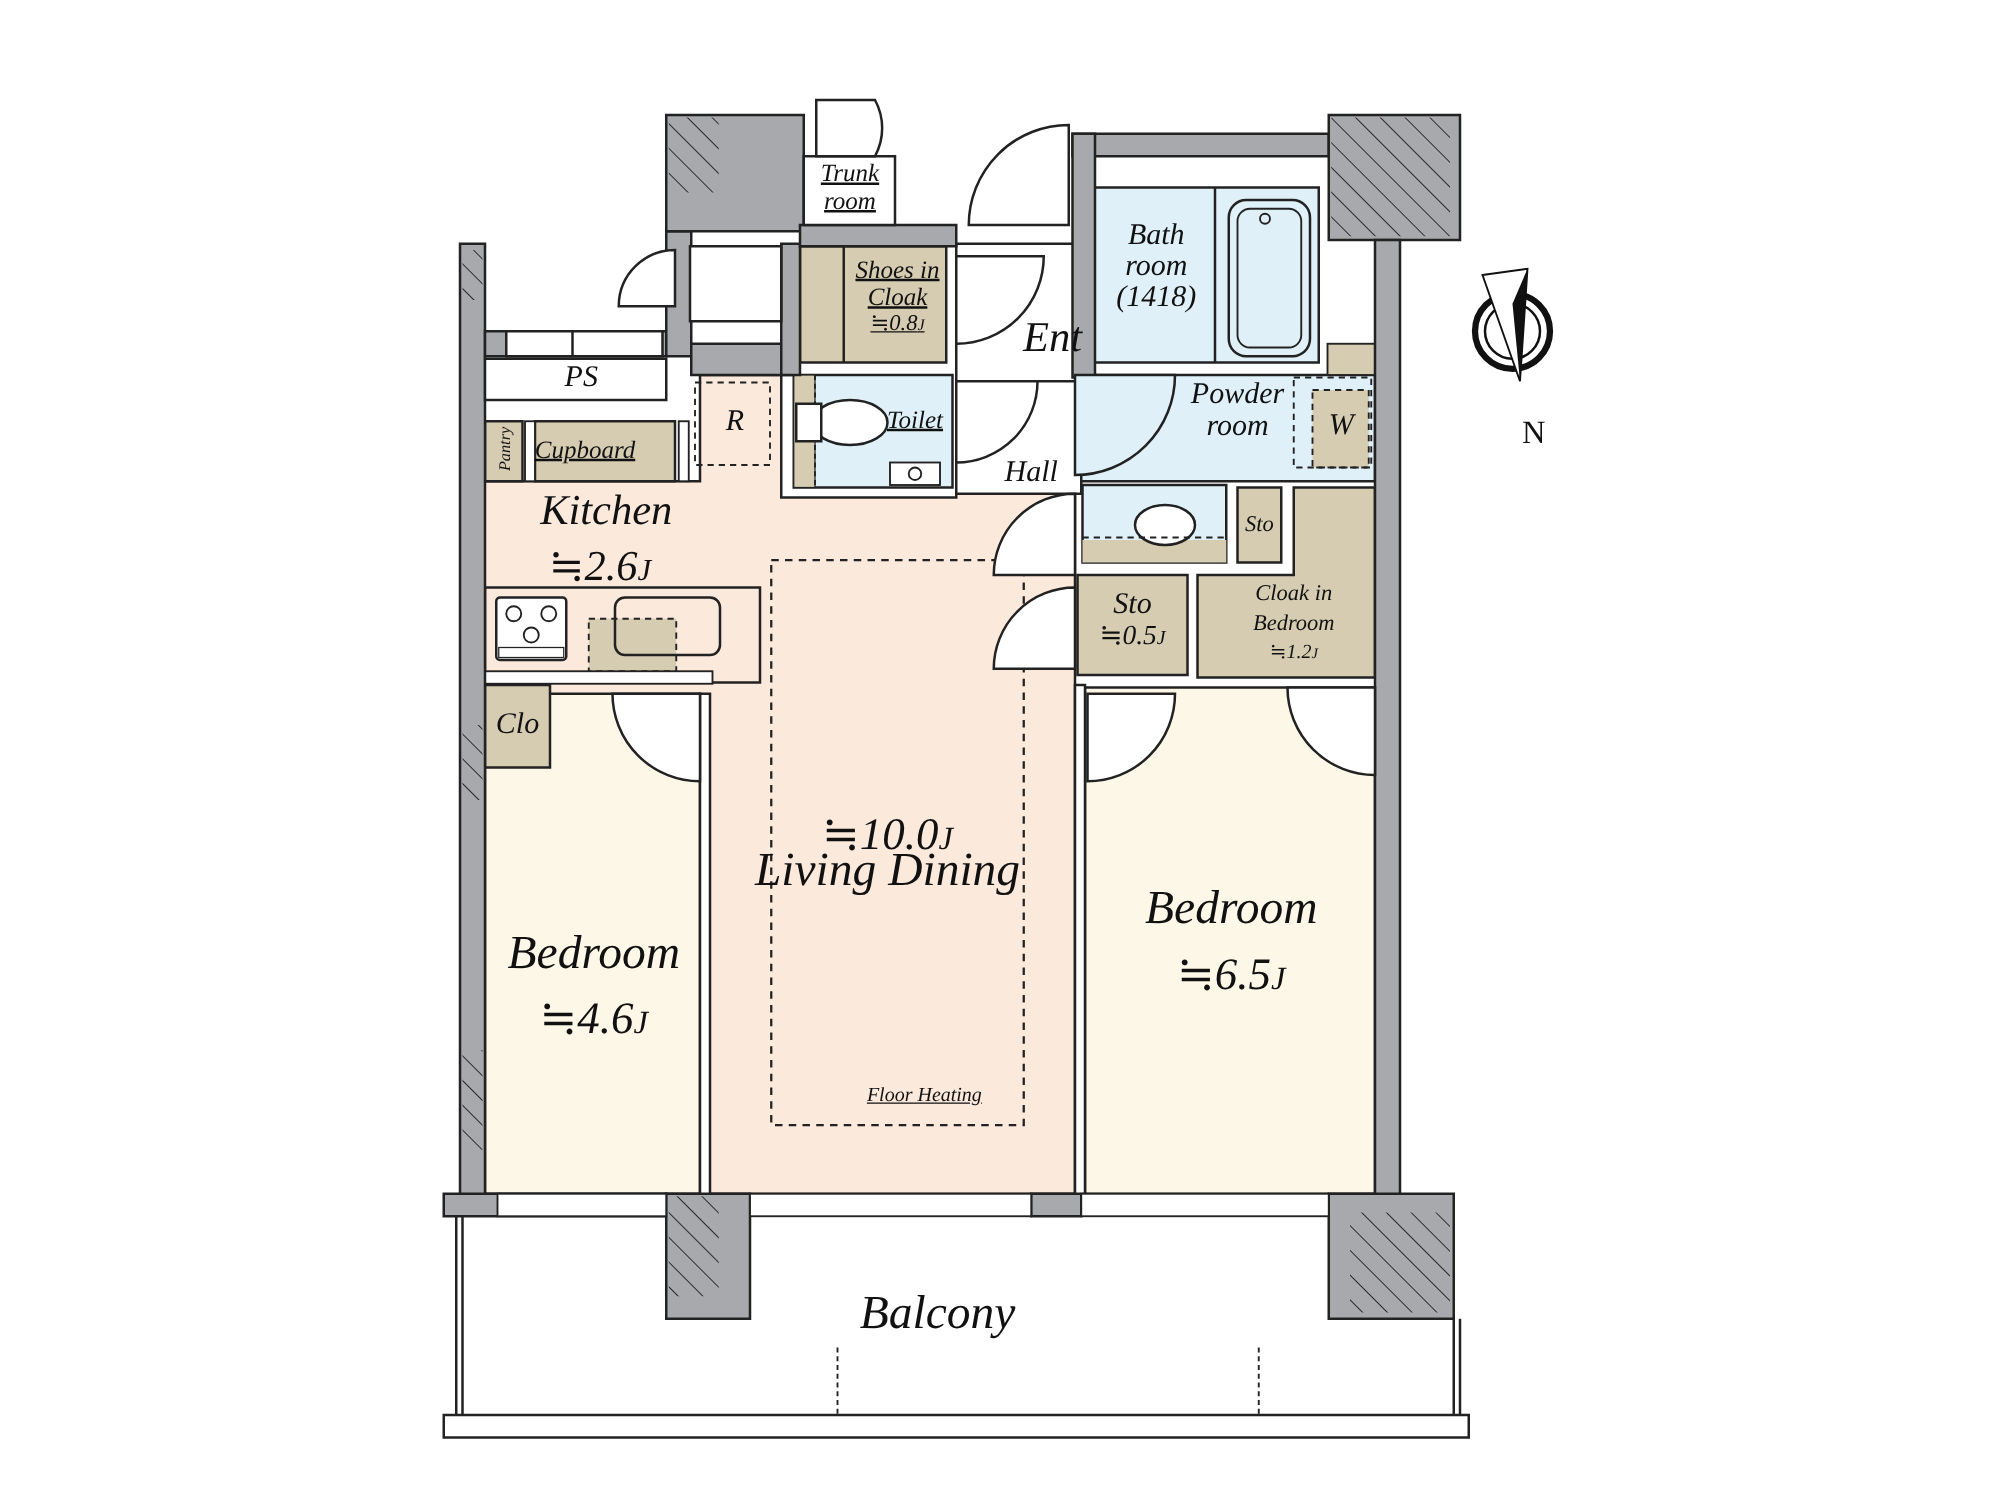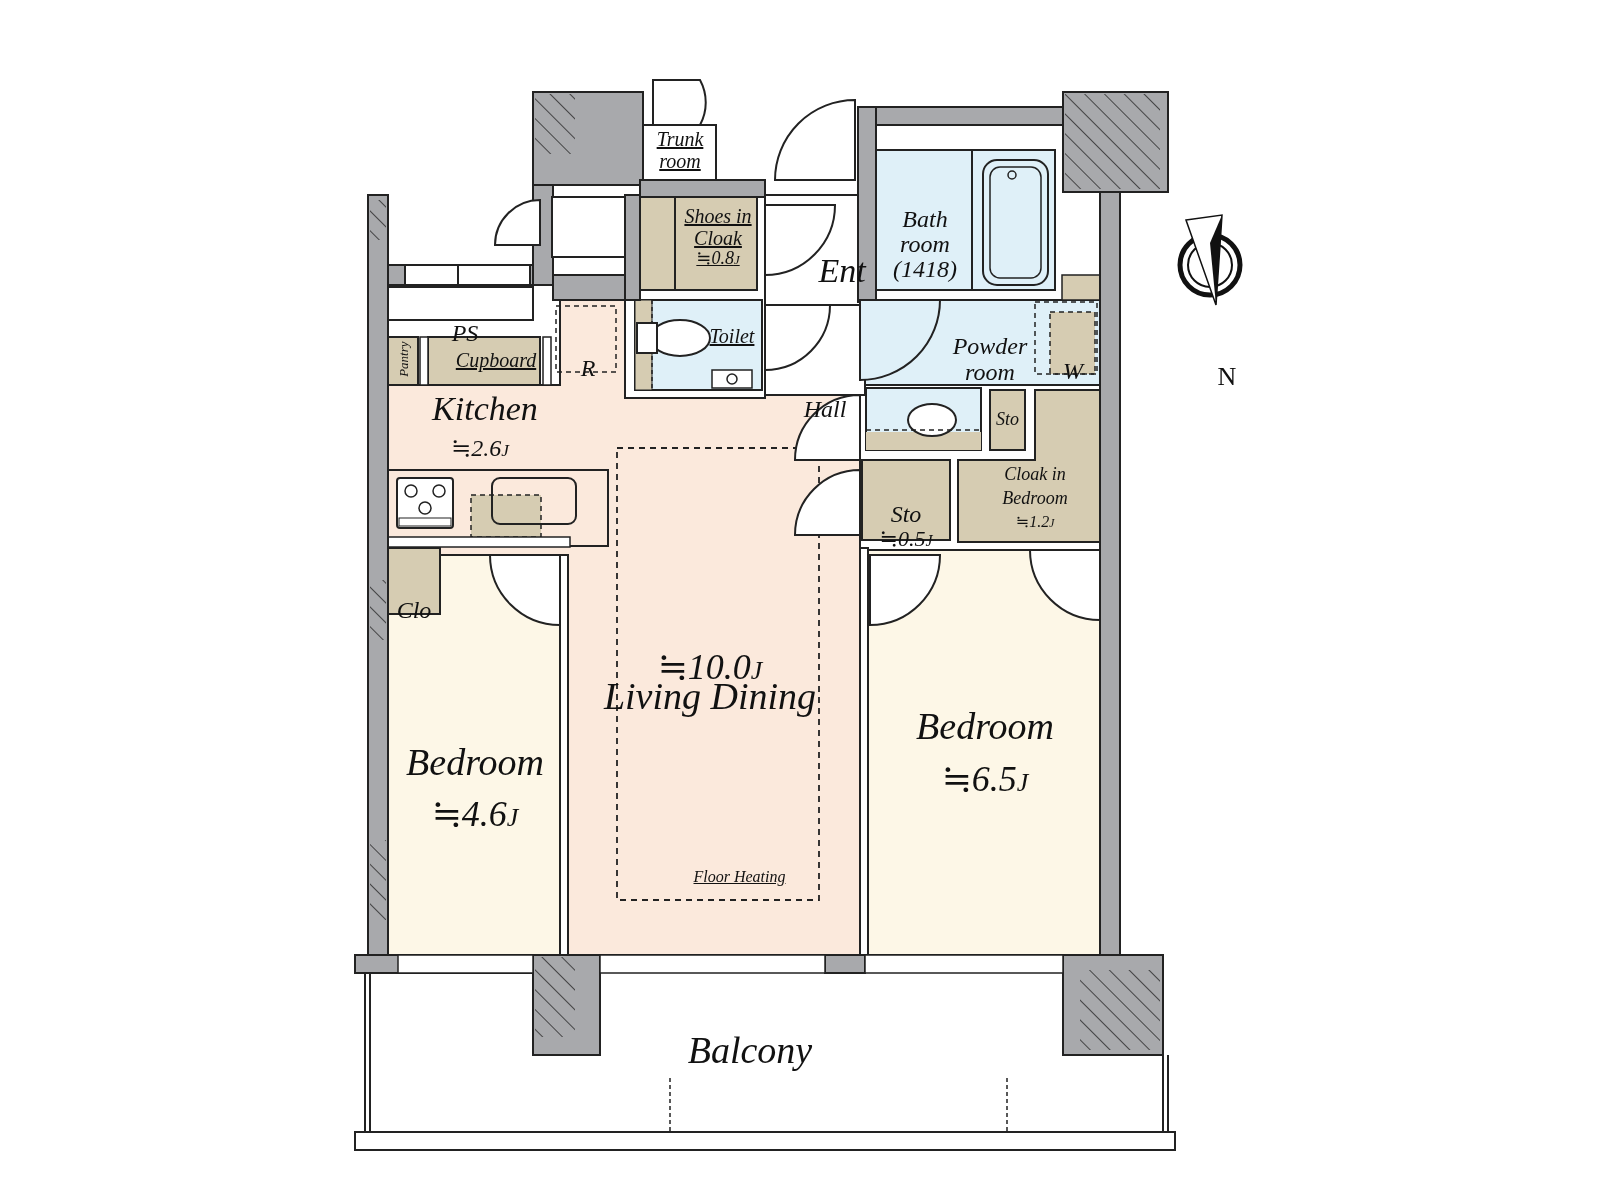--- a/index.html
+++ b/index.html
@@ -2,21 +2,21 @@
 <html><head>
 <meta charset="utf-8">
 <style>
   html, body { margin:0; padding:0; background:#ffffff; }
   body { width:1600px; height:1200px; position:relative; overflow:hidden; font-family:"Liberation Serif","DejaVu Serif",serif; }
   #plan { position:absolute; left:0; top:0; width:1600px; height:1200px; }
   .lbl { position:absolute; font-style:italic; color:#111; text-align:center; white-space:nowrap; line-height:1.1; font-family:"Liberation Serif","DejaVu Serif",serif; }
   .lbl .sub { display:block; }
   .xl { font-size:38px; }
   .lg { font-size:34px; }
-  .md { font-size:24px;margin-top:31px; }
+  .md { font-size:24px; }
   .sm { font-size:20px;text-decoration:underline; }
   .xs { font-size:18px; }
   .vert { transform:rotate(-90deg); transform-origin:center; }
   .area-j { font-size:0.72em; }
 </style>
 </head>
 <body>
 
 <svg id="plan" viewBox="0 0 1600 1200" xmlns="http://www.w3.org/2000/svg">
   <defs>
@@ -190,26 +190,26 @@
 </div>
 
 <div class="lbl md" style="left:435px;top:289px;width:60px;">PS</div>
 
 <div class="lbl md" style="left:573px;top:324px;width:30px;">R</div>
 
 <div class="lbl sm" style="left:702px;top:325px;width:60px;">Toilet</div>
 
 <div class="lbl xs vert" style="left:382px;top:352px;width:44px;font-size:13px;">Pantry</div>
 
-<div class="lbl sm" style="left:444px;top:349px;width:104px;">Cupboard</div>
+<div class="lbl sm" style="left:416px;top:349px;width:104px;">Cupboard</div>
 
 <div class="lbl lg" style="left:410px;top:390px;width:150px;">
   <span class="sub">Kitchen</span>
 </div>
-<div class="lbl lg" style="left:420px;top:435px;width:120px;font-size:24px;">
+<div class="lbl lg" style="left:420px;top:435px;width:120px;font-size:34px;">
   <span>≒2.6</span><span class="area-j">J</span>
 </div>
 
 <div class="lbl md" style="left:795px;top:365px;width:60px;">Hall</div>
 
 <div class="lbl md" style="left:945px;top:302px;width:90px;">
   <span class="sub">Powder</span>
   <span class="sub">room</span>
 </div>
 

